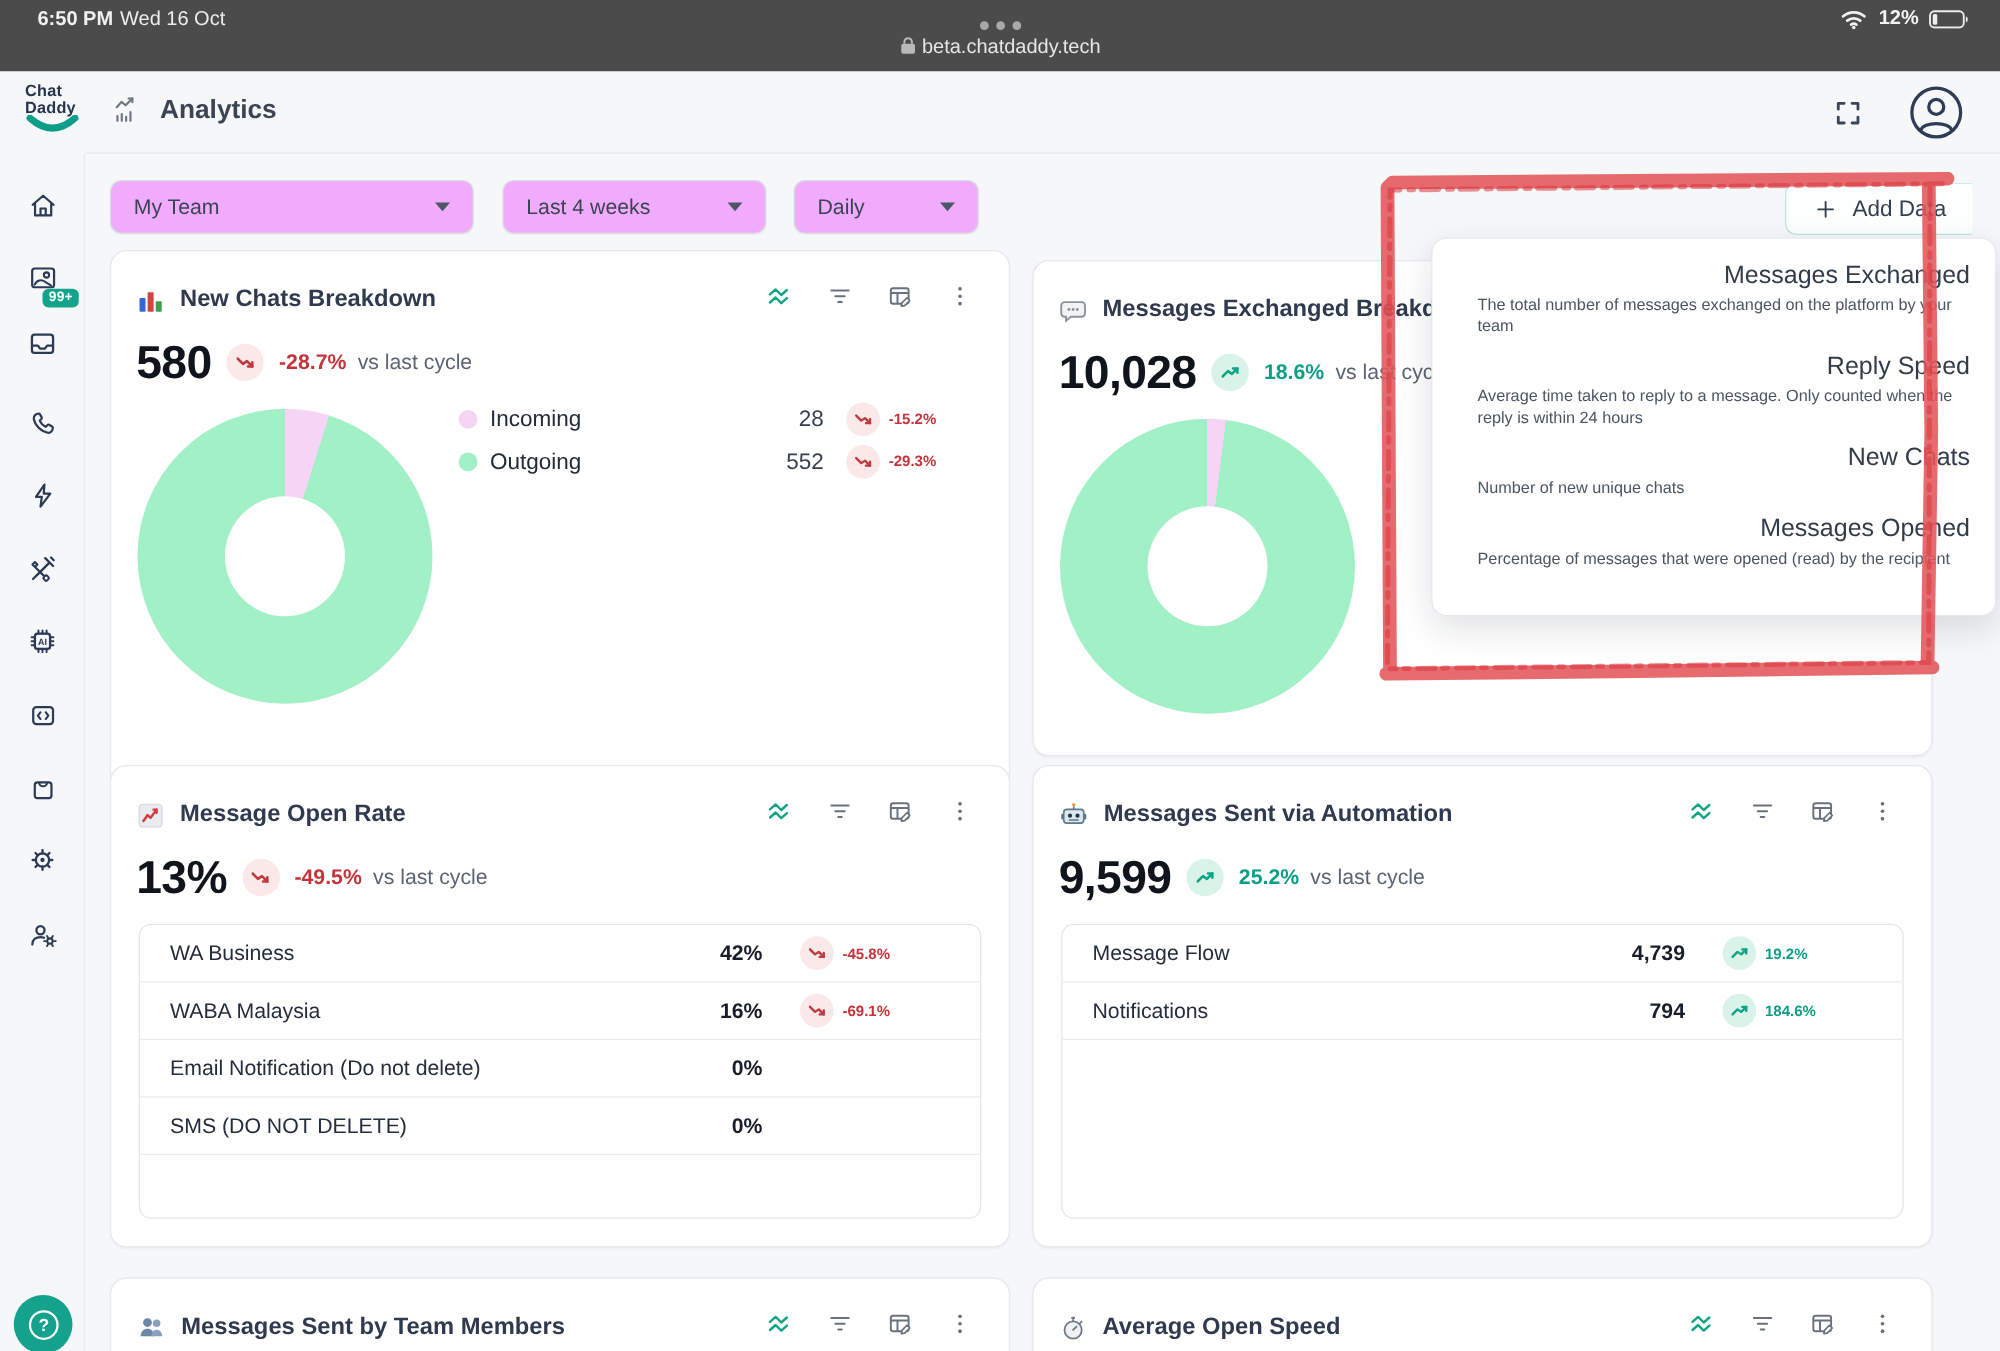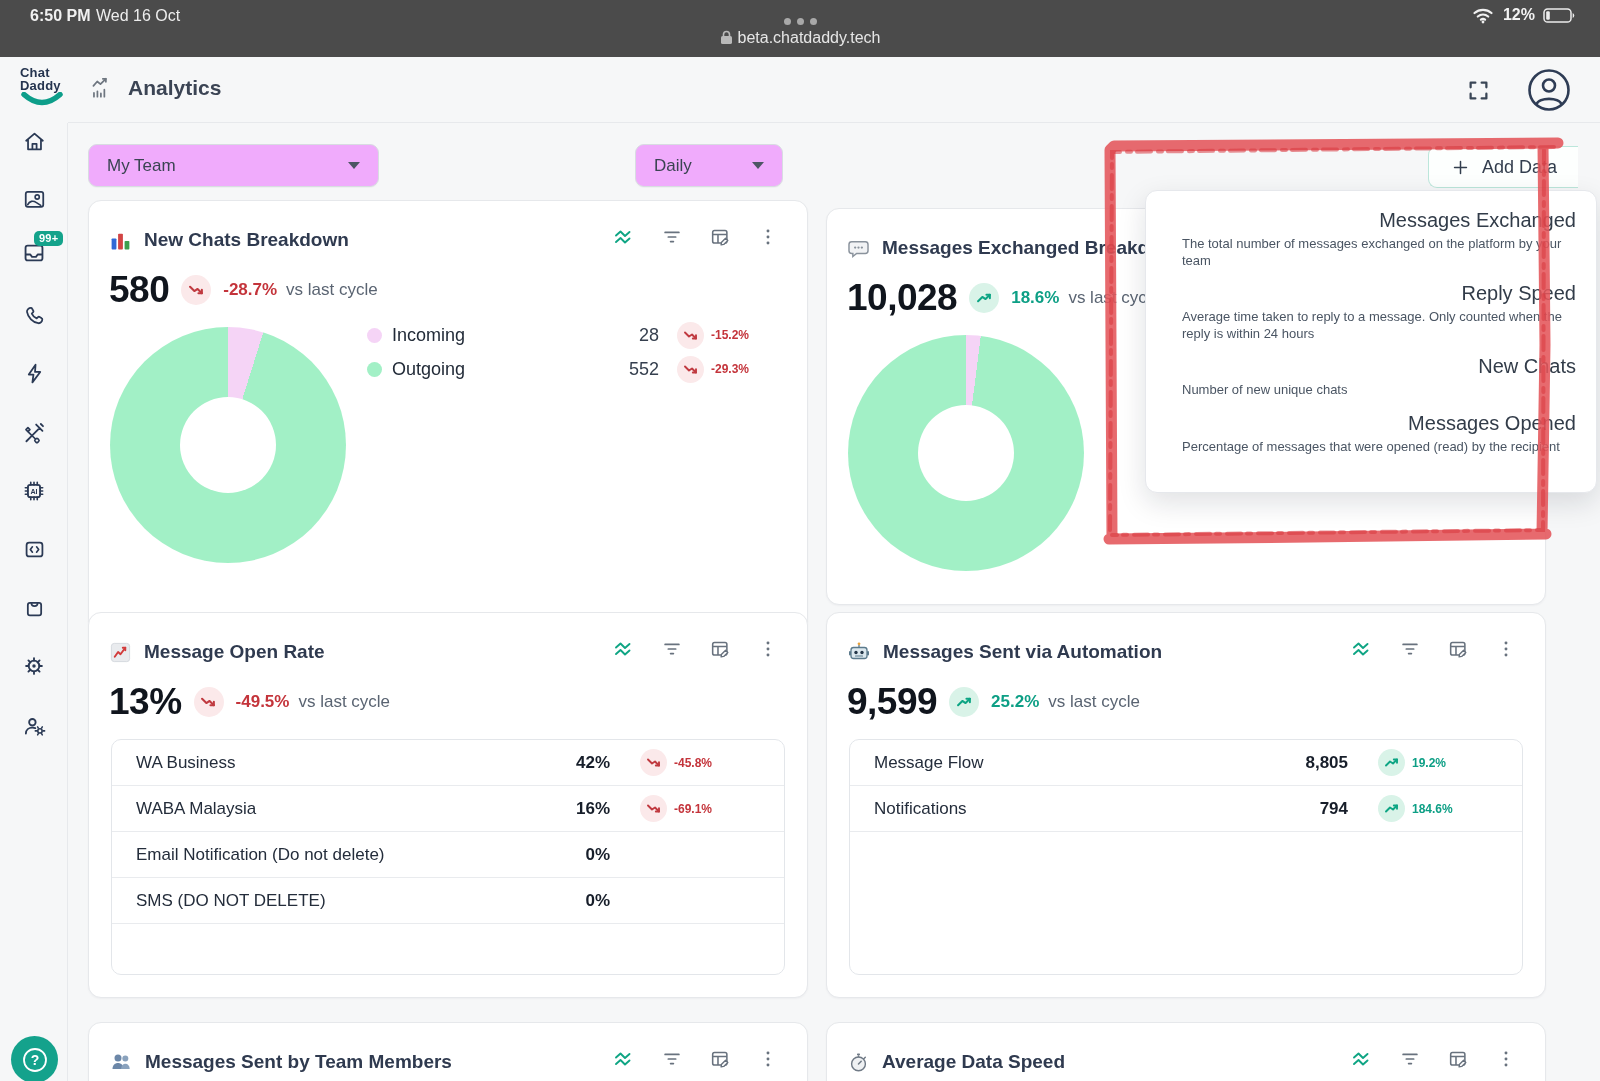--- a/index.html
+++ b/index.html
@@ -22,21 +22,21 @@
   .appheader { position:absolute; left:0; top:57px; width:1600px; height:66px; background:#F6F7F8; z-index:30; }
   .logo { position:absolute; left:20px; top:9px; width:48px; }
   .logo-text { font-size:13px; line-height:13px; font-weight:800; color:#25344F; letter-spacing:.2px; }
   .page-title-group { position:absolute; left:88px; top:18px; display:flex; align-items:center; gap:14px; }
   .page-title { font-size:21px; font-weight:600; color:#3B4454; }
   .hdr-right { position:absolute; right:28px; top:10px; display:flex; align-items:center; gap:34px; }
   .hdr-divider { position:absolute; left:68px; right:0; top:65px; height:1px; background:#E7E9EC; }
 
   
   .sidebar { position:absolute; left:0; top:123px; width:68px; bottom:0; background:#F6F7F8; border-right:1px solid #E7E9EC; z-index:30; }
-  .sb-item { position:absolute; left:10px; width:48px; height:48px; display:flex; align-items:flex-start; justify-content:center; color:#2B3A55; cursor:pointer; }
+  .sb-item { position:absolute; left:10px; width:48px; height:48px; display:flex; align-items:flex-end; justify-content:center; color:#2B3A55; cursor:pointer; }
   .chat-badge { position:absolute; left:24px; top:-9px; background:#14A38B; color:#fff; font-size:11px; font-weight:700; padding:1px 5px 2px; border-radius:5px; letter-spacing:.2px; }
   .help-fab { position:absolute; left:11px; top:913px; width:47px; height:47px; border-radius:50%; background:#14A28C; display:flex; align-items:center; justify-content:center; }
 
   
   .select-box { position:absolute; top:144px; height:43px; background:#f0abfc; border:1px solid #D8DCE2; border-radius:9px; display:flex; align-items:center; justify-content:space-between; padding:0 18px; font-size:17px; font-weight:500; color:#3A4452; cursor:pointer; box-shadow:0 1px 1px rgba(16,24,40,.03); }
   .caret { width:0; height:0; border-left:6px solid transparent; border-right:6px solid transparent; border-top:7px solid #4D5664; }
   .add-data-btn { position:absolute; left:1428px; top:146px; width:150px; height:42px; background:#FDFFFE; border:1px solid #BCE6DB; border-radius:9px 0 0 9px; border-right:none; display:flex; align-items:center; gap:12px; padding-left:22px; font-size:18px; font-weight:500; color:#333E4E; cursor:pointer; z-index:45; }
 
   
   .card { position:absolute; background:#fff; border:1px solid #E6E8EB; border-radius:13px; box-shadow:0 1px 2px rgba(16,24,40,.04); overflow:hidden; }
@@ -249,20 +249,24 @@
           <circle cx="15" cy="15" r="11" fill="none" stroke="#fff" stroke-width="1.8"></circle>
           <text x="15" y="20" font-size="14" font-weight="bold" fill="#fff" text-anchor="middle" font-family="Liberation Sans, sans-serif">?</text>
         </svg>
     </div>
   </div>
 
   <div class="select-box" style="left:88px; width:291px;">
     <span>My Team</span>
       <span class="caret"></span>
   </div>
+  <div class="select-box" style="left:402px; width:211px;">
+    <span>Last 4 weeks</span>
+      <span class="caret"></span>
+  </div>
   <div class="select-box" style="left:635px; width:148px;">
     <span>Daily</span>
       <span class="caret"></span>
   </div>
   <div class="add-data-btn">
     <svg width="19" height="19" viewBox="0 0 24 24">
         <path d="M12 4.5v15M4.5 12h15" stroke="#333E4E" stroke-width="1.9" stroke-linecap="round"></path>
       </svg>
     <span>Add Data</span>
   </div>
@@ -502,21 +506,21 @@
           <svg width="15" height="12">
             <use href="#i-arrow-up"></use>
           </svg>
         </span>
       <span class="delta-txt up">25.2%</span>
       <span class="delta-suffix">vs last cycle</span>
     </div>
     <div class="inner-table" style="bottom:22px;">
       <div class="t-row">
         <span class="t-label">Message Flow</span>
-        <span class="t-value">8,805</span>
+        <span class="t-value">4,739</span>
         <span class="t-badge-wrap">
             <span class="mini-badge up" style="margin-left:0">
               <svg width="14" height="11">
                 <use href="#i-arrow-up"></use>
               </svg>
             </span>
             <span class="mini-delta up">19.2%</span>
           </span>
       </div>
       <div class="t-row">
@@ -570,21 +574,21 @@
   </div>
   <div class="card" style="left:826px; top:1022px; width:720px; height:180px;">
     <div class="card-head">
       <svg width="23" height="23" viewBox="0 0 24 24">
           <circle cx="12" cy="13.5" r="7.2" fill="#EFF1F3" stroke="#707A86" stroke-width="1.5"></circle>
           <rect x="10.4" y="2.5" width="3.2" height="2" rx="0.8" fill="#707A86"></rect>
           <path d="M12 4.5v2" stroke="#707A86" stroke-width="1.5"></path>
           <path d="M17.6 8l1.5-1.5" stroke="#707A86" stroke-width="1.5" stroke-linecap="round"></path>
           <path d="M12 13.5l2.8-2.8" stroke="#707A86" stroke-width="1.6" stroke-linecap="round"></path>
         </svg>
-      <span class="card-title">Average Data Speed</span>
+      <span class="card-title">Average Open Speed</span>
       <div class="card-tools">
         <span class="tool-btn">
             <svg width="24" height="20">
               <use href="#i-trend"></use>
             </svg>
           </span>
         <span class="tool-btn">
             <svg width="24" height="24">
               <use href="#i-filter"></use>
             </svg>

